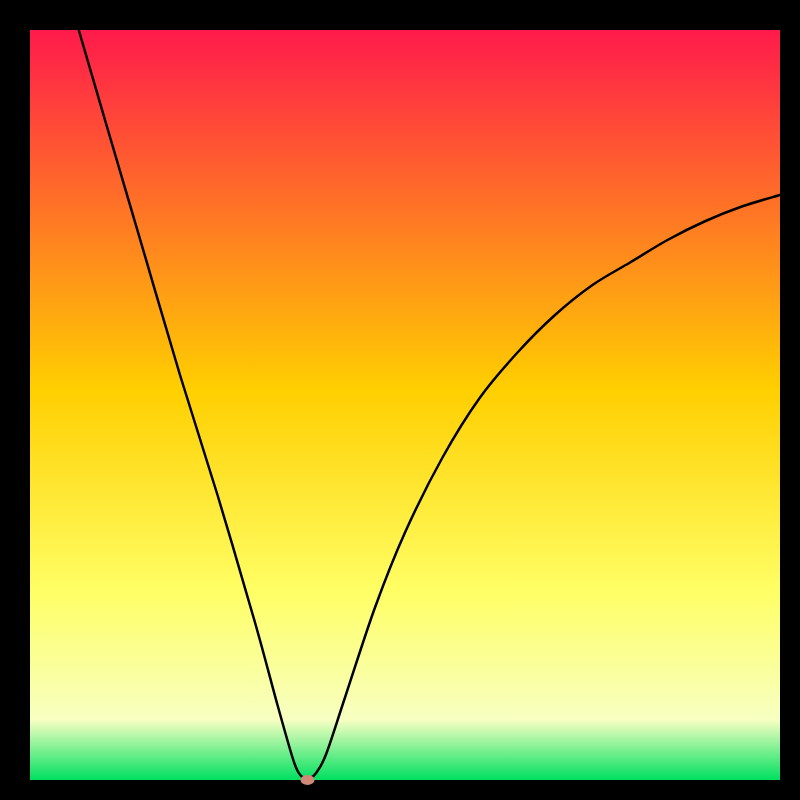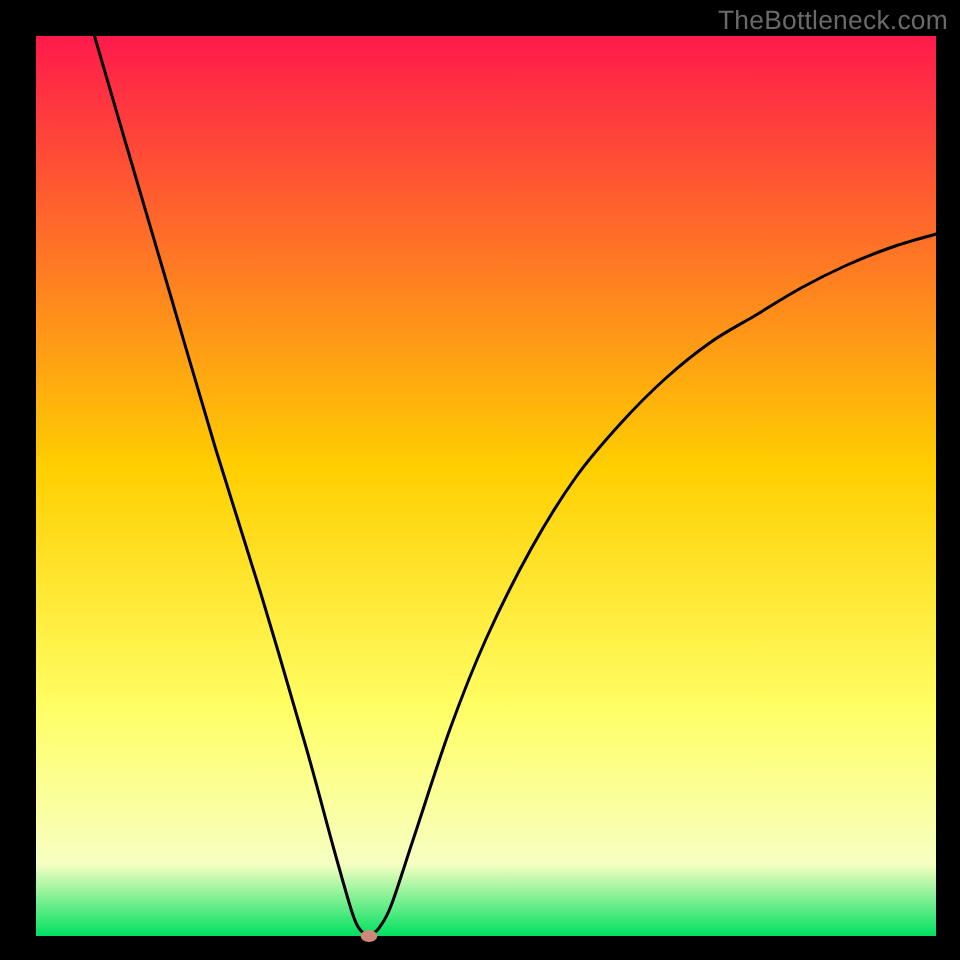--- a/index.html
+++ b/index.html
@@ -34,21 +34,20 @@
     left: 0;
     width: 800px;
     height: 800px;
     z-index: 10;
   }
 </style>
 </head>
 <body>
 
 <div class="frame">
-  <div class="watermark">TheBottleneck.com</div>
   <svg class="plot" viewBox="0 0 800 800">
     <defs>
       <linearGradient id="bg-grad" x1="0" y1="0" x2="0" y2="1">
         <stop id="g0" offset="0%" stop-color="#ff1a4b"></stop>
         <stop id="g1" offset="48%" stop-color="#ffcf00"></stop>
         <stop id="g2" offset="75%" stop-color="#ffff66"></stop>
         <stop id="g3" offset="92%" stop-color="#f7ffc2"></stop>
         <stop id="g4" offset="100%" stop-color="#00e060"></stop>
       </linearGradient>
     </defs>

